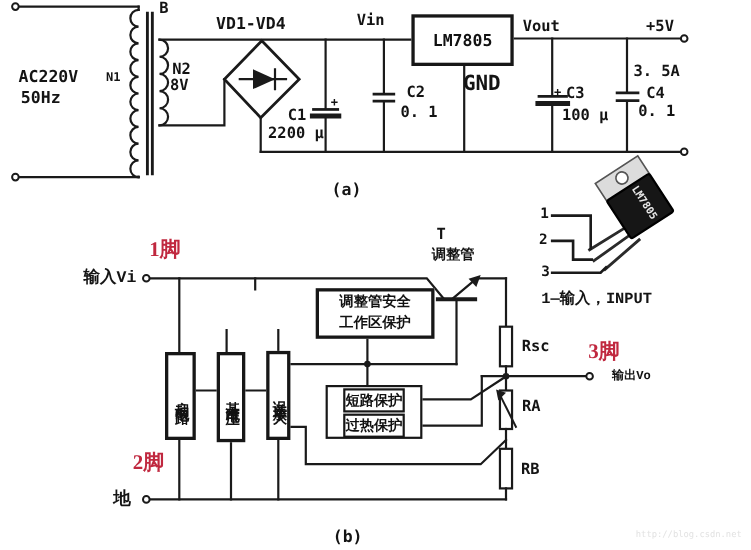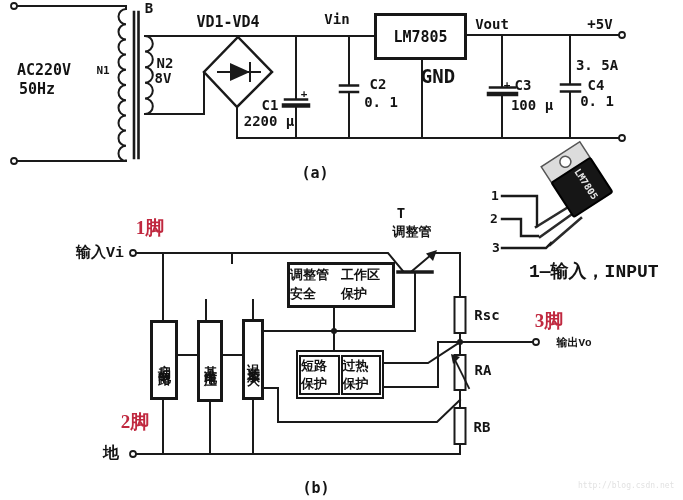--- a/index.html
+++ b/index.html
@@ -8,22 +8,22 @@
   .stage svg{position:absolute;left:0;top:0;}
   .lbl{position:absolute;transform:translate(-50%,-50%);font:bold 14px "DejaVu Sans Mono","Liberation Mono",monospace;
        color:#141414;white-space:nowrap;line-height:1;}
   .la{transform:translate(0,-50%);}
   .cjk{font-family:Liberation Mono, monospace;}
   .red{color:#c0283f;font-size:19px;font-family:Liberation Serif, serif;}
   .bx{position:absolute;border:3px solid #171717;background:#fff;display:flex;align-items:center;
       justify-content:center;box-sizing:border-box;color:#111;
       font:bold 13px "DejaVu Sans","Liberation Sans",sans-serif;}
   .vt{writing-mode:vertical-rl;text-orientation:upright;letter-spacing:3px;}
-  .soa{flex-direction:row;line-height:1.45;}
-  .duo{flex-direction:row;border-width:2px;padding:1px;gap:1px;justify-content:stretch;}
+  .soa{flex-direction:column;line-height:1.45;}
+  .duo{flex-direction:column;border-width:2px;padding:1px;gap:1px;justify-content:stretch;}
   .duo .in{border:2px solid #171717;flex:1;display:flex;align-items:center;justify-content:center;}
   .wm{position:absolute;font:8px "DejaVu Sans Mono","Liberation Mono",monospace;color:#e2e2e2;}
 </style>
 </head>
 <body>
 
 <div class="stage">
 
   <svg width="683" height="500" viewBox="0 0 683 500">
     <g stroke="#1a1a1a" stroke-width="2" fill="none" stroke-linecap="square">
@@ -179,16 +179,16 @@
   <div class="lbl cjk" style="left:574px;top:343px;font-size:11px">输出Vo</div>
   <div class="lbl" style="left:483px;top:370px">RA</div>
   <div class="lbl" style="left:482px;top:427px">RB</div>
   <div class="lbl red" style="left:135px;top:421px">2脚</div>
   <div class="lbl cjk" style="left:111px;top:454px;font-size:16px">地</div>
   <div class="lbl" style="left:316px;top:488px;font-size:15px">(b)</div>
 
   <div class="lbl" style="left:495px;top:195px;font-size:13px">1</div>
   <div class="lbl" style="left:494px;top:218px;font-size:13px">2</div>
   <div class="lbl" style="left:496px;top:247px;font-size:13px">3</div>
-  <div class="lbl la cjk" style="left:529px;top:272px;font-size:18px">1—输入，INPUT</div>
+  <div class="lbl la cjk" style="left:492px;top:272px;font-size:14px">1—输入，INPUT</div>
 
   <div class="wm" style="left:578px;top:481px">http://blog.csdn.net</div>
 </div>
 
 </body></html>

